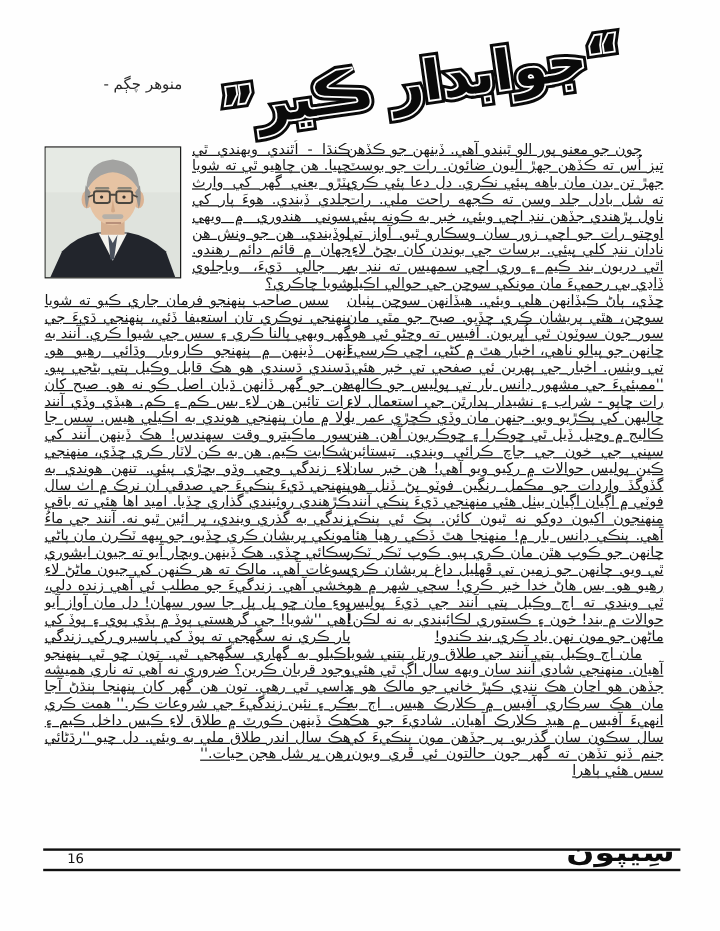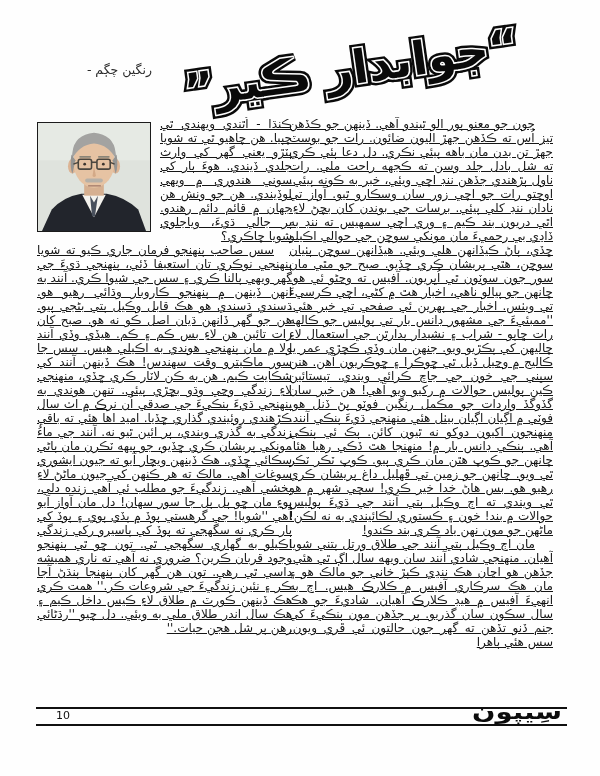--- a/index.html
+++ b/index.html
@@ -108,21 +108,21 @@
     transform: scale(1.25, 0.95);
     transform-origin: right center;
     white-space: nowrap;
   }
 </style>
 </head>
 <body>
 
 <div class="page">
 
-  <div class="byline">رنگين چڳم -</div>
+  <div class="byline">منوهر چڳم -</div>
 
   <div class="title-stack">
     <span class="tl1">“جوابدار ڪير”</span>
     <span class="tl2">“جوابدار ڪير”</span>
     <span class="tl3">“جوابدار ڪير”</span>
   </div>
 
   <div class="col col-right">
     <p class="indent">جون جو معنو پور الو ٿيندو آهي. ڏينهن جو ڪڏهن تيز اُس ته ڪڏهن جهڙ اليون ضائون. رات جو بوسٽ جهڙ تن بدن مان باهه پيئي نڪري. دل دعا پئي ڪري ته شل بادل جلد وسن ته ڪجهه راحت ملي. رات ناول پڙهندي جڏهن ننڊ اچي ويئي، خبر به ڪونه پيئي. اوچتو رات جو اچي زور سان وسڪارو ٿيو. آواز تي نادان ننڊ کلي پيئي. برسات جي بوندن کان بچڻ لاءِ، اٿي دريون بند ڪيم ۽ وري اچي سمهيس ته ننڊ به ڏاڍي بي رحميءَ مان مونکي سوچن جي حوالي اڪيلو ڇڏي، پاڻ ڪيڏانهن هلي ويئي. هيڏانهن سوچن پٺيان سوچن، هٿي پريشان ڪري ڇڏيو. صبح جو مٿي مان سور جون سوٽون ٿي اُڀريون. آفيس ته وڃڻو ئي هو. چانهن جو پيالو ناهي، اخبار هٿ ۾ کڻي، اچي ڪرسيءَ تي ويٺس. اخبار جي پهرين ئي صفحي تي خبر هئي. ''ممبئيءَ جي مشهور ڊانس بار تي پوليس جو ڪالهه رات ڇاپو - شراب ۽ نشيدار پدارٿن جي استعمال لاءِ چاليهن کي پڪڙيو ويو. جنهن مان وڏي ڪچڙي عمر يا ڪاليج ۾ وڃيل ڏيل ٿي ڇوڪرا ۽ ڇوڪريون آهن. هنن سڀني جي خون جي جاچ ڪرائي ويندي. تيستائين ڪين پوليس حوالات ۾ رکيو ويو آهي! هن خبر سان گڏوگڏ واردات جو مڪمل رنگين فوٽو پڻ ڏنل هو. فوٽي ۾ اڳيان اڳيان بيٺل هئي منهنجي ڌيءَ پنڪي آنند. منهنجون اکيون دوکو نه ٿيون کائن. پڪ ئي پنڪي آهي. پنڪي ڊانس بار ۾! منهنجا هٿ ڏڪي رهيا هئا. چانهن جو ڪوپ هٿن مان ڪري پيو. ڪوپ ٽڪر ٽڪر ٿي ويو. چانهن جو زمين تي ڦهليل داغ پريشان ڪري رهيو هو. بس هاڻ خدا خير ڪري! سڄي شهر ۾ هو ٿي ويندي ته اڄ وڪيل پتي آنند جي ڌيءَ پوليس حوالات ۾ بند! خون ۽ ڪستوري لڪائيندي به نه لڪن! ماڻهن جو مون نهن ياد ڪري بند ڪندو!</p>
     <p class="indent">مان اڄ وڪيل پتي آنند جي طلاق ورتل پتني شويا آهيان. منهنجي شادي آنند سان ويهه سال اڳ ٿي هئي. جڏهن هو اڃان هڪ ننڍي ڪپڙ خاني جو مالڪ هو ۽ مان هڪ سرڪاري آفيس ۾ ڪلارڪ هيس. اڄ به انهيءَ آفيس ۾ هيڊ ڪلارڪ آهيان. شاديءَ جو هڪ سال سڪون سان گذريو. پر جڏهن مون پنڪيءَ کي جنم ڏنو تڏهن ته گهر جون حالتون ئي ڦري ويون. سس هئي ٻاهرا</p>
@@ -169,16 +169,16 @@
 
         <line x1="51" y1="64" x2="64" y2="64" stroke="#a87f6d" stroke-width="1.4"></line>
       </svg>
     </div>
     <p>ڪنڌا - اُٿندي ويهندي ٿي چپيا. هن چاهيو ٿي ته شويا پٽڙو يعني گهر کي وارث جلدي ڏيندي. هوءَ پار کي سوني هندوري ۾ ويهي لوڏيندي. هن جو ونش هن جهان ۾ قائم دائم رهندو. پر جالي ڌيءَ، وياجلوي شويا چاڪري؟</p>
     <p class="indent">سس صاحب پنهنجو فرمان جاري ڪيو ته شويا پنهنجي نوڪري تان استعيفا ڏئي، پنهنجي ڌيءَ جي گهر ويهي پالنا ڪري ۽ سس جي شيوا ڪري. آنند به انهن ڏينهن ۾ پنهنجو ڪاروبار وڌائي رهيو هو. ڌسندي ڌسندي هو هڪ قابل وڪيل پتي بڻجي پيو. هن جو گهر ڏانهن ڌيان اصل ڪو نه هو. صبح کان رات تائين هن لاءِ بس ڪم ۽ ڪم. هيڏي وڏي آنند ولا ۾ مان پنهنجي هوندي به اڪيلي هيس. سس جا سور ماڪيترو وقت سهندس! هڪ ڏينهن آنند کي شڪايت ڪيم. هن به ڪن لاٽار ڪري ڇڏي، منهنجي لاءِ زندگي وڃي وڌو بڇڙي پيئي. تنهن هوندي به پنهنجي ڌيءَ پنڪيءَ جي صدقي اُن نرڪ ۾ اٺ سال ڪڙهندي روئيندي گذاري ڇڏيا. اميد اها هئي ته باقي زندگي به گذري ويندي، پر ائين ٿيو نه. آنند جي ماءُ مونکي پريشان ڪري ڇڏيو، جو پيهه ٽڪرن مان پاڻي سڪائي ڇڏي. هڪ ڏينهن ويچار آيو ته جيون ايشوري سوغات آهي. مالڪ ته هر ڪنهن کي جيون ماڻڻ لاءِ بخشي آهي. زندگيءَ جو مطلب ئي آهي زنده دلي، پوءِ مان ڇو پل پل جا سور سهان! دل مان آواز آيو آهي ''شويا! جي گرهستي ٻوڏ ۾ ٻڏي پوي ۽ ٻوڏ کي پار ڪري نه سگهجي ته ٻوڏ کي پاسيرو رکي زندگي اڪيلو به گهاري سگهجي ٿي. تون ڇو ٿي پنهنجو وجود قربان ڪرين؟ ضروري نه آهي ته ناري هميشه داسي ٿي رهي. تون هن گهر کان پنهنجا ٻنڌڻ آجا ڪر ۽ نئين زندگيءَ جي شروعات ڪر.'' همت ڪري هڪ ڏينهن ڪورٽ ۾ طلاق لاءِ ڪيس داخل ڪيم ۽ هڪ سال اندر طلاق ملي به ويئي. دل چيو ''رڌڻائي رهن پر شل هجن حيات.''</p>
   </div>
 
   <div class="rule rule-top"></div>
   <div class="rule rule-bottom"></div>
-  <div class="pagenum">10</div>
+  <div class="pagenum">16</div>
   <div class="masthead">سِيپون</div>
 
 </div>
 
 </body></html>

